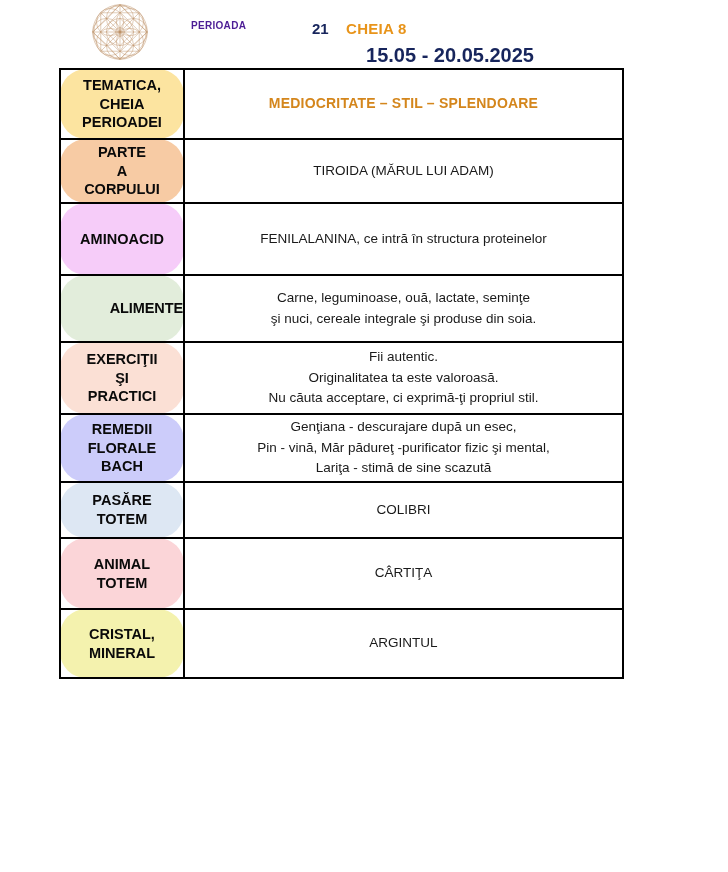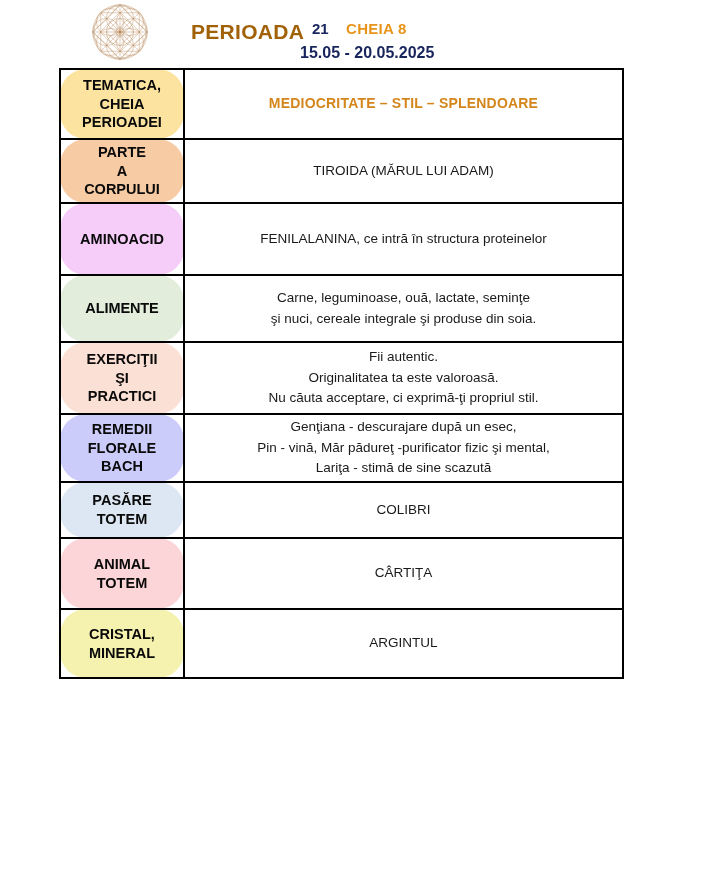--- a/index.html
+++ b/index.html
@@ -26,23 +26,23 @@
     position: absolute;
     left: 87px;
     top: 1px;
     width: 66px;
     height: 62px;
   }
   .header-title {
     position: absolute;
     left: 191px;
     top: 20px;
-    font-size: 21px;
-    font-weight: bold;
-    color: #a16207;
+    font-size: 10px;
+    font-weight: bold;
+    color: #4c1d95;
     letter-spacing: 0.3px;
     white-space: nowrap;
   }
   .header-number {
     position: absolute;
     left: 312px;
     top: 20px;
     font-size: 15px;
     font-weight: bold;
     color: #17255c;
@@ -56,22 +56,22 @@
     font-weight: bold;
     color: #e8941a;
     letter-spacing: 0.3px;
     white-space: nowrap;
   }
   .header-dates {
     position: absolute;
     left: 300px;
     top: 44px;
     width: 300px;
-    text-align: left;
-    font-size: 16px;
+    text-align: center;
+    font-size: 20px;
     font-weight: bold;
     color: #17255c;
     white-space: nowrap;
   }
 
   
   .table-wrap {
     position: absolute;
     left: 59px;
     top: 68px;
@@ -91,21 +91,21 @@
     width: 122px;
     font-size: 14.5px;
     font-weight: bold;
     color: #0a0a0a;
     text-align: center;
     line-height: 1.28;
     padding: 2px 1px;
     border-radius: 26px;
   }
   td.label-cell.justify-wide {
-    text-align: center;
+    text-align: right;
     padding-left: 0px;
     padding-right: 0px;
     letter-spacing: -0.1px;
   }
   td.value-cell {
     width: 437px;
     background: #ffffff;
     font-size: 13.5px;
     color: #1a1a1a;
     text-align: center;

